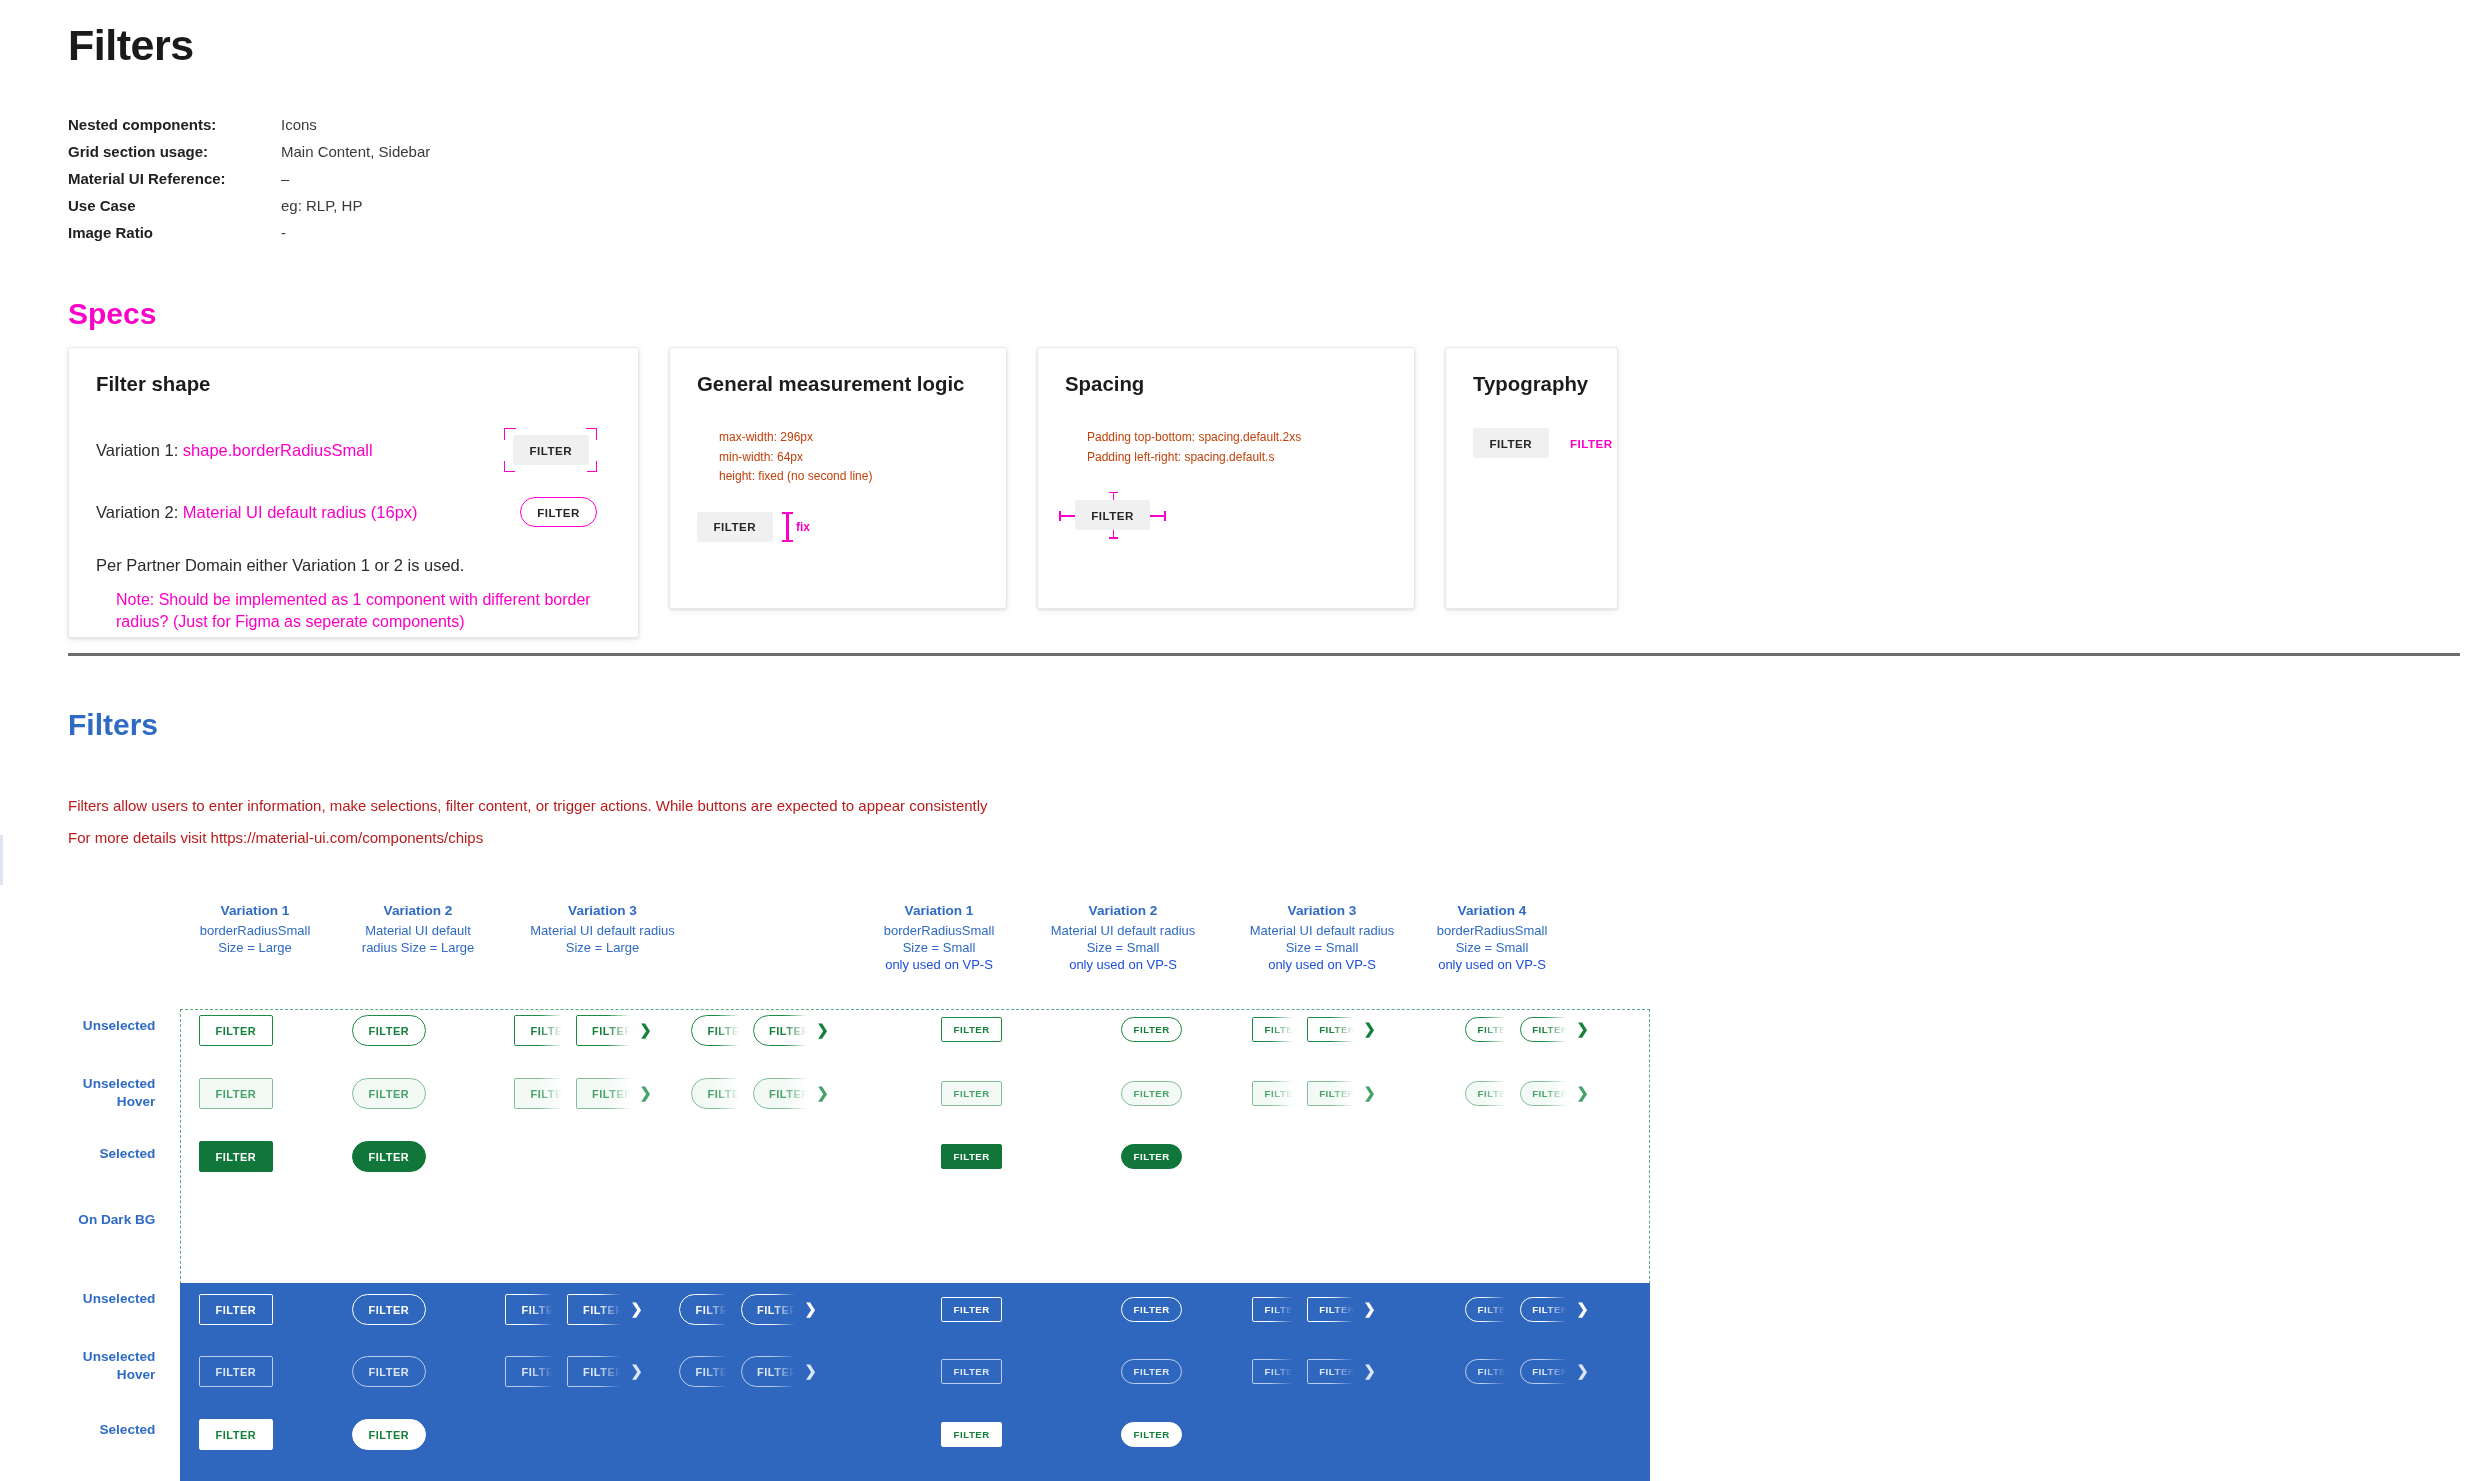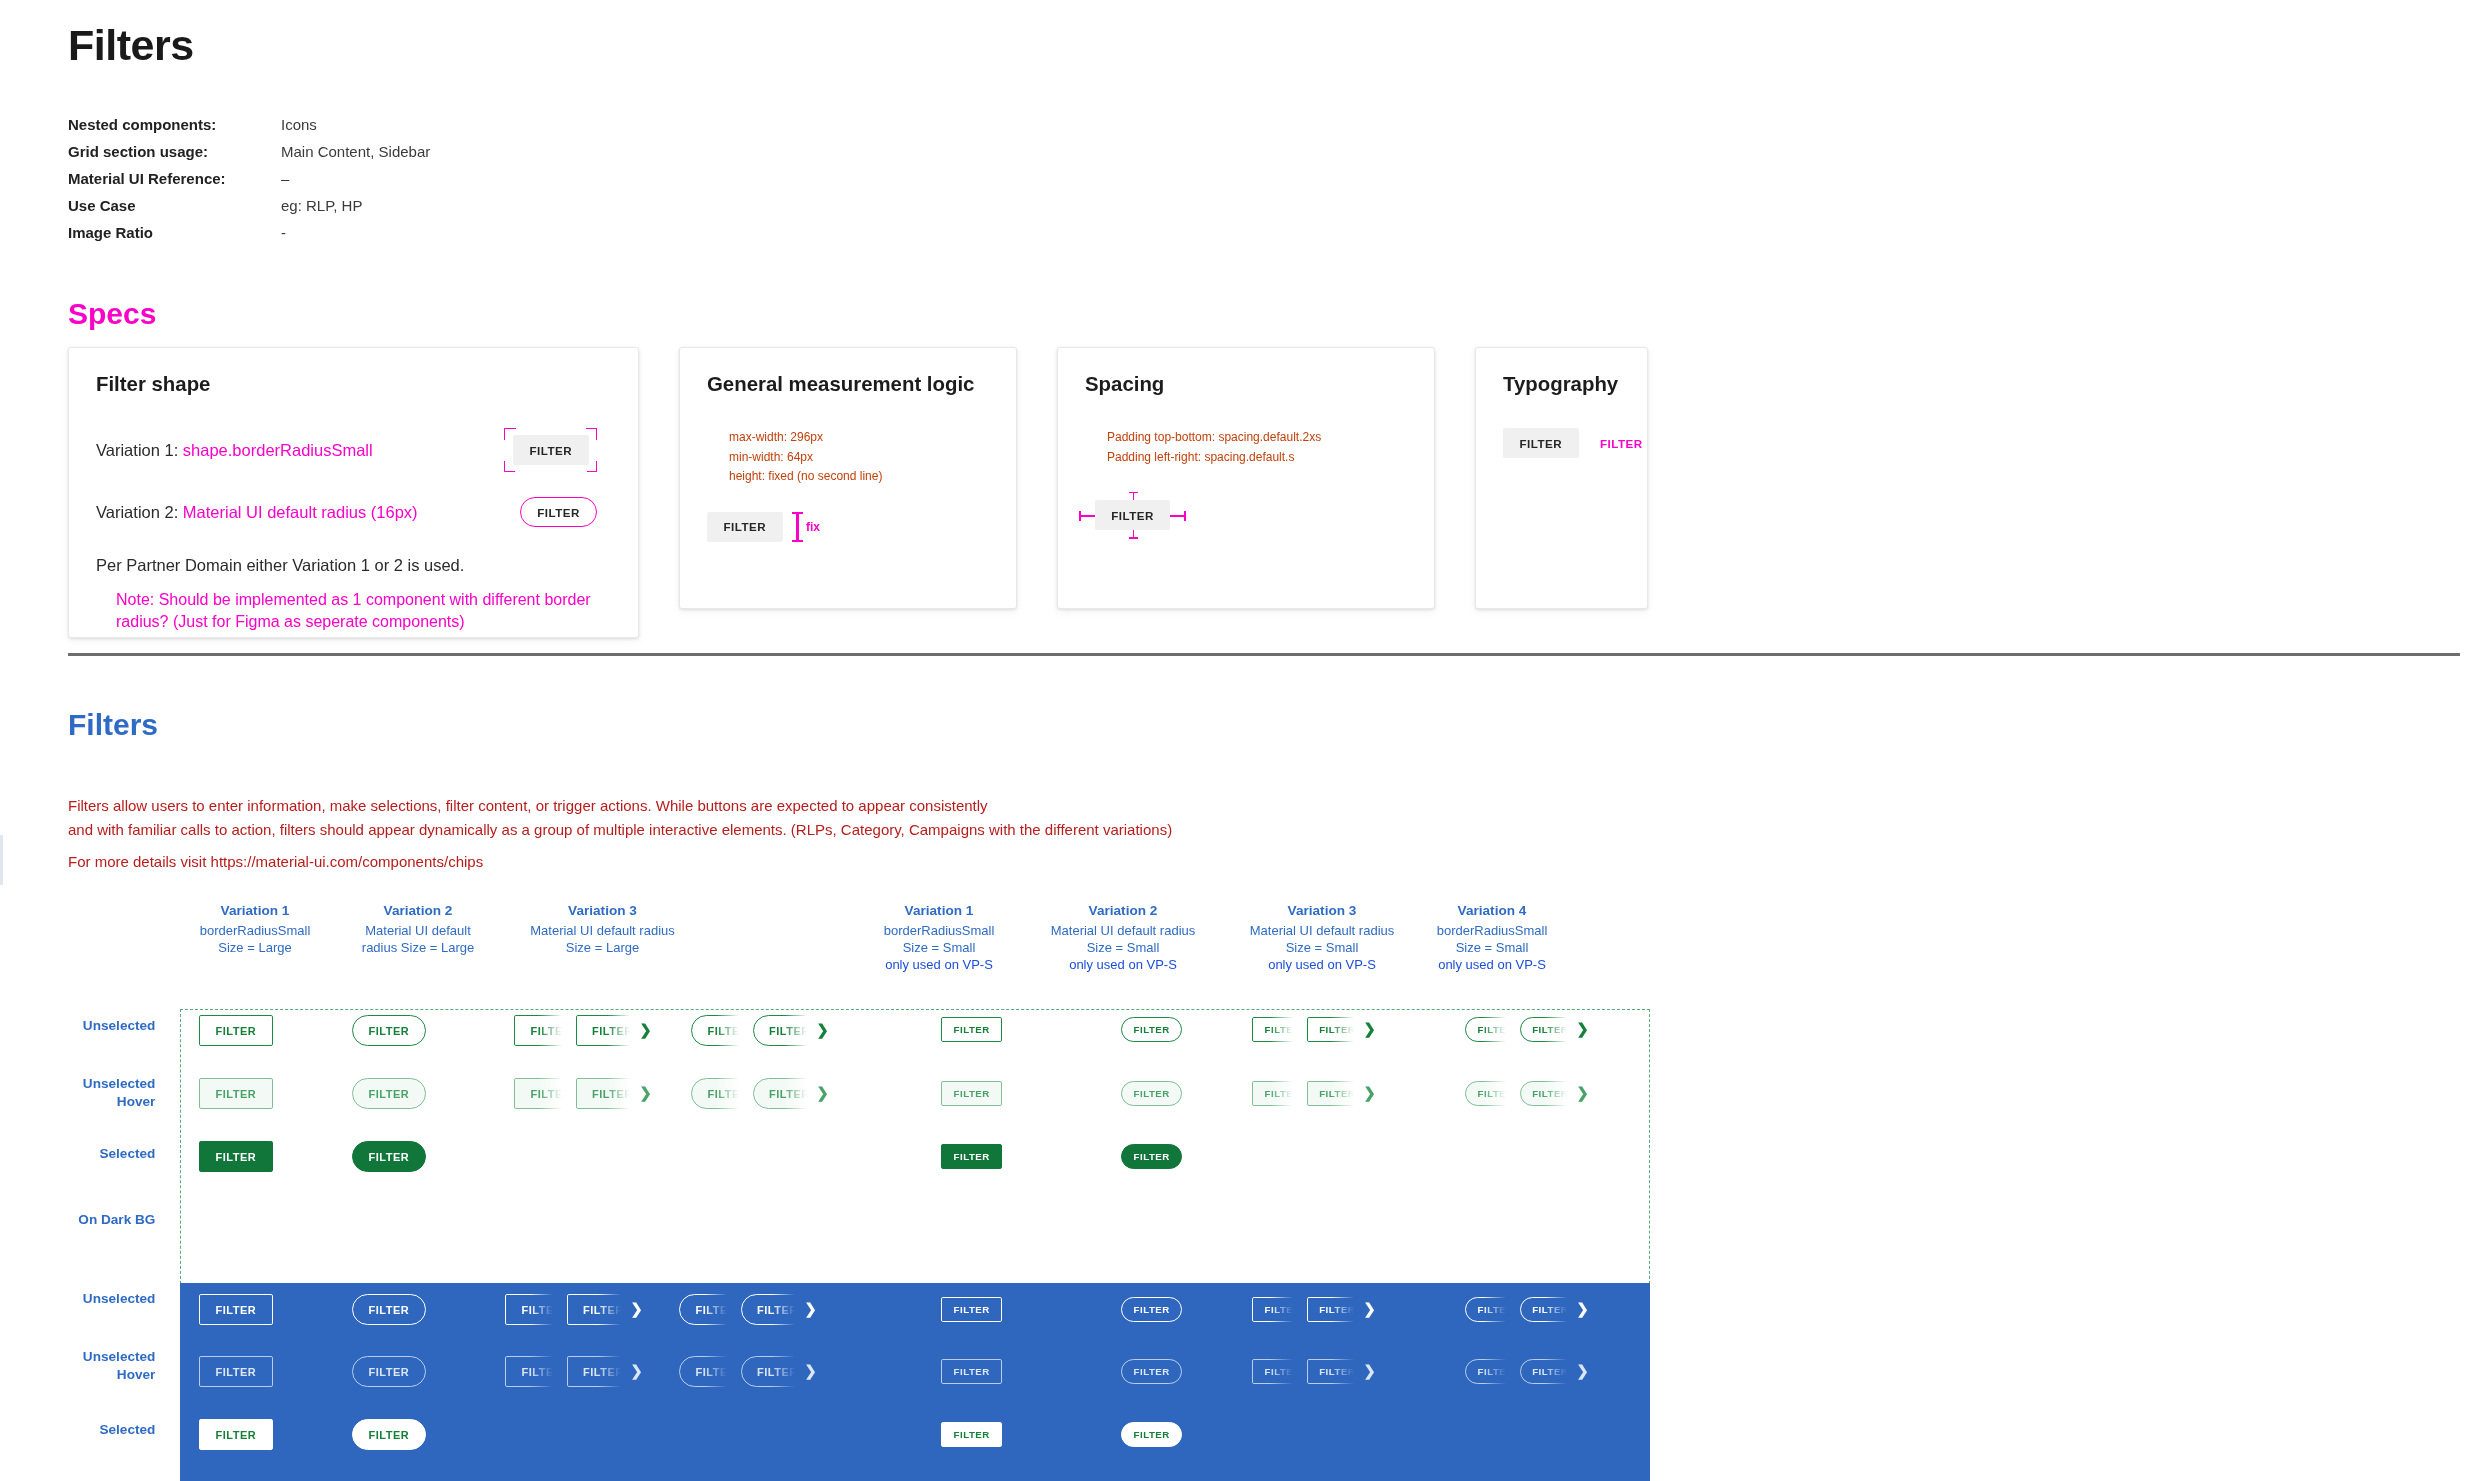--- a/index.html
+++ b/index.html
@@ -30,21 +30,21 @@
   .meta-key { font-weight: bold; width: 213px; color: #222; }
   .meta-val { color: #3a3a3a; }
 
   
   .specs-heading {
     position: absolute; left: 68px; top: 277px;
     font-size: 30px; font-weight: bold; color: #FA00C8; margin-top: 20px;
   }
   .specs-row {
     position: absolute; left: 68px; top: 347px;
-    display: flex; align-items: flex-start; gap: 40px;
+    display: flex; align-items: flex-start; gap: 30px;
   }
   .spec-card {
     background: #ffffff;
     border: 1px solid #e8e8e8;
     border-radius: 2.9px;
     box-shadow: 0 1px 2.9px rgba(0,0,0,0.10), 0 2.9px 8.7px rgba(0,0,0,0.05);
     padding: 25px 27px 19.4px 27px;
     position: relative;
   }
   .spec-card.card-shape   { width: 571px; height: 291px; }
@@ -307,21 +307,20 @@
   </div>
 
 </div>
 
 <div class="big-divider"></div>
 
 <div class="filters-heading">Filters</div>
 
 <div class="filters-desc">
   <div>Filters allow users to enter information, make selections, filter content, or trigger actions. While buttons are expected to appear consistently</div>
-  <div>and with familiar calls to action, filters should appear dynamically as a group of multiple interactive elements. (RLPs, Category, Campaigns with the different variations)</div>
   <span class="gap"></span>
   <div>For more details visit https://material-ui.com/components/chips</div>
 </div>
 
 <div class="left-edge-line"></div>
 
 <div class="matrix">
 
   <div class="col-head-row">
     <div class="col-head" style="left:165px; width:180px;">

